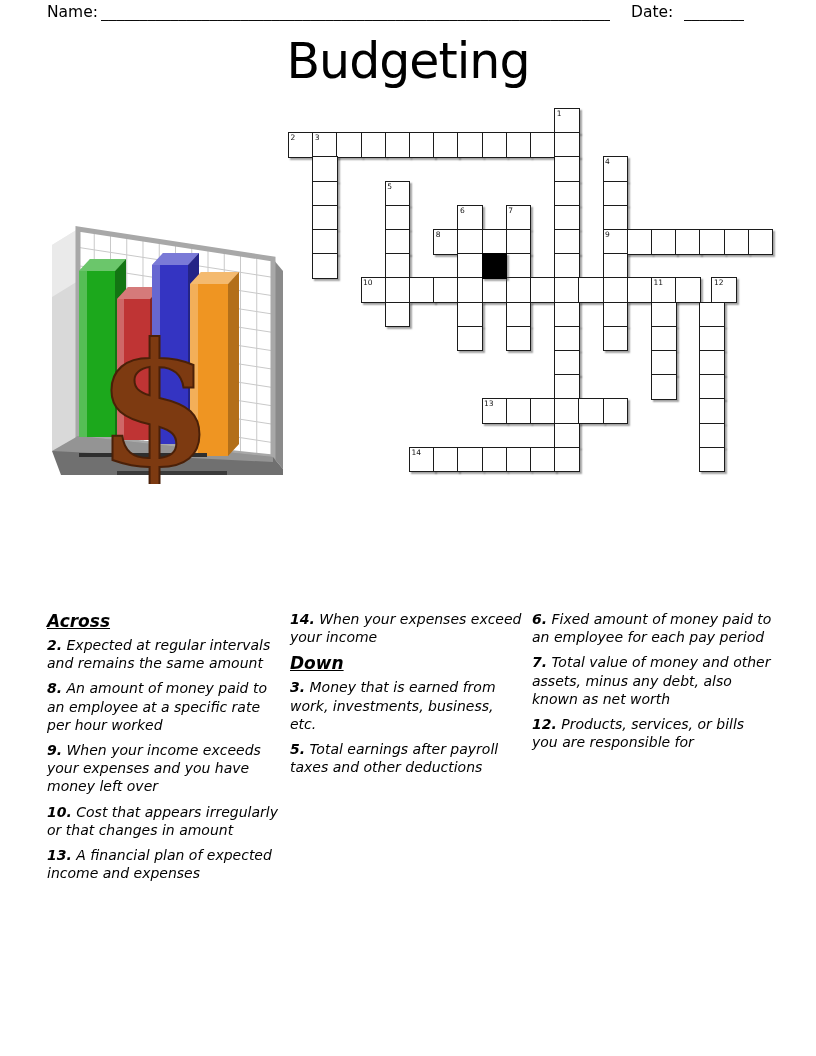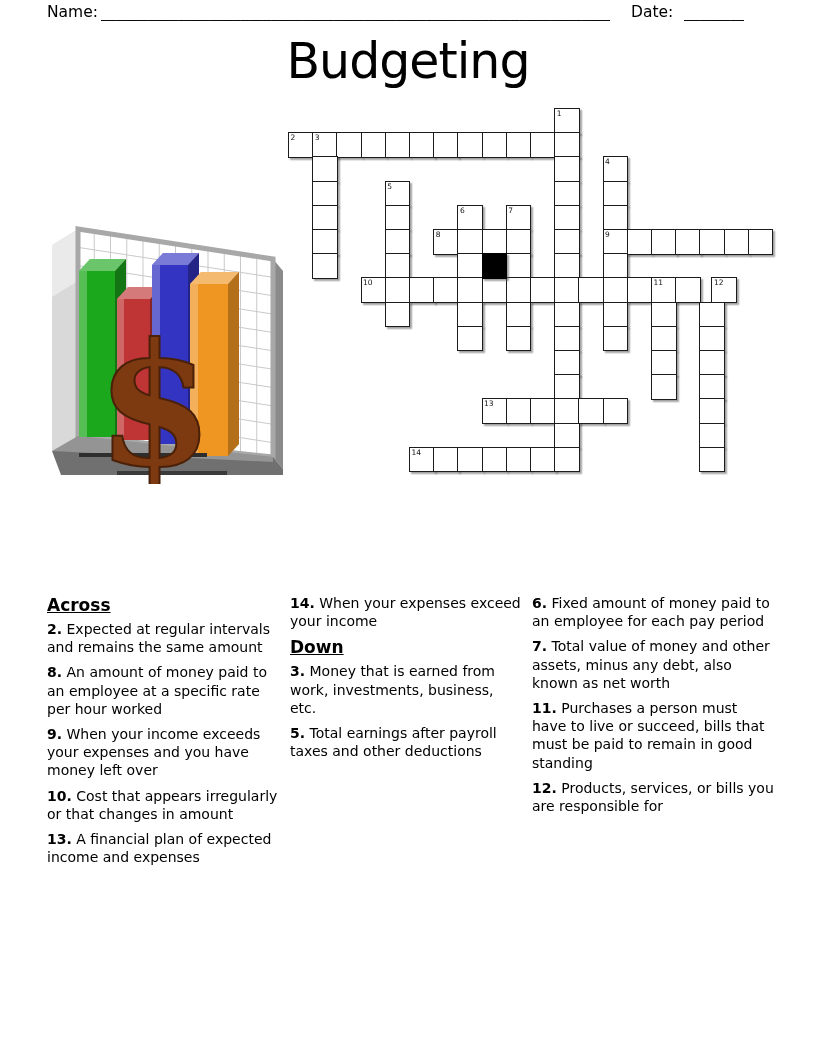--- a/index.html
+++ b/index.html
@@ -29,21 +29,21 @@
     position:absolute; width:25.7px; height:25.7px;
     background:#fff; border:1.5px solid #1c1c1c;
     box-shadow:2px 2px 1.5px rgba(90,90,90,0.55);
   }
   .cw-cell.black { background:#000; border-color:#000; box-shadow:2px 2px 1.5px rgba(90,90,90,0.55); }
   .cw-num {
     position:absolute; top:0px; left:1.5px;
     font-size:7.5px; line-height:9px; color:#111; font-family:"DejaVu Sans", sans-serif;
   }
   
-  .clue-col { position:absolute; top:594px; }
+  .clue-col { position:absolute; top:610px;font-style:italic; }
   #clue-col-0 { left:47px;  width:232px; }
   #clue-col-1 { left:290px; width:232px; }
   #clue-col-2 { left:532px; width:242px; }
   .clue-heading {
     font-size:17px; font-weight:bold; text-decoration:underline;
     line-height:20px; margin:1px 0 5px 0; color:#000;
   }
   .clue { font-size:14px; line-height:18.2px; margin:0 0 7px 0; color:#000; }
   .clue b { font-weight:bold; }
 </style>
@@ -262,17 +262,16 @@
     </div>
   <div id="clue-col-1" class="clue-col">
       <p class="clue"><b>14.</b> When your expenses exceed your income</p>
       <div class="clue-heading">Down</div>
       <p class="clue"><b>3.</b> Money that is earned from work, investments, business, etc.</p>
       <p class="clue"><b>5.</b> Total earnings after payroll taxes and other deductions</p>
     </div>
   <div id="clue-col-2" class="clue-col">
       <p class="clue"><b>6.</b> Fixed amount of money paid to an employee for each pay period</p>
       <p class="clue"><b>7.</b> Total value of money and other assets, minus any debt, also known as net worth</p>
-      <p class="clue"><b>11.</b> Purchases a person must have to live or succeed, bills that must be paid to remain in good standing</p>
       <p class="clue"><b>12.</b> Products, services, or bills you are responsible for</p>
     </div>
 
 </div>
 
 </body></html>

